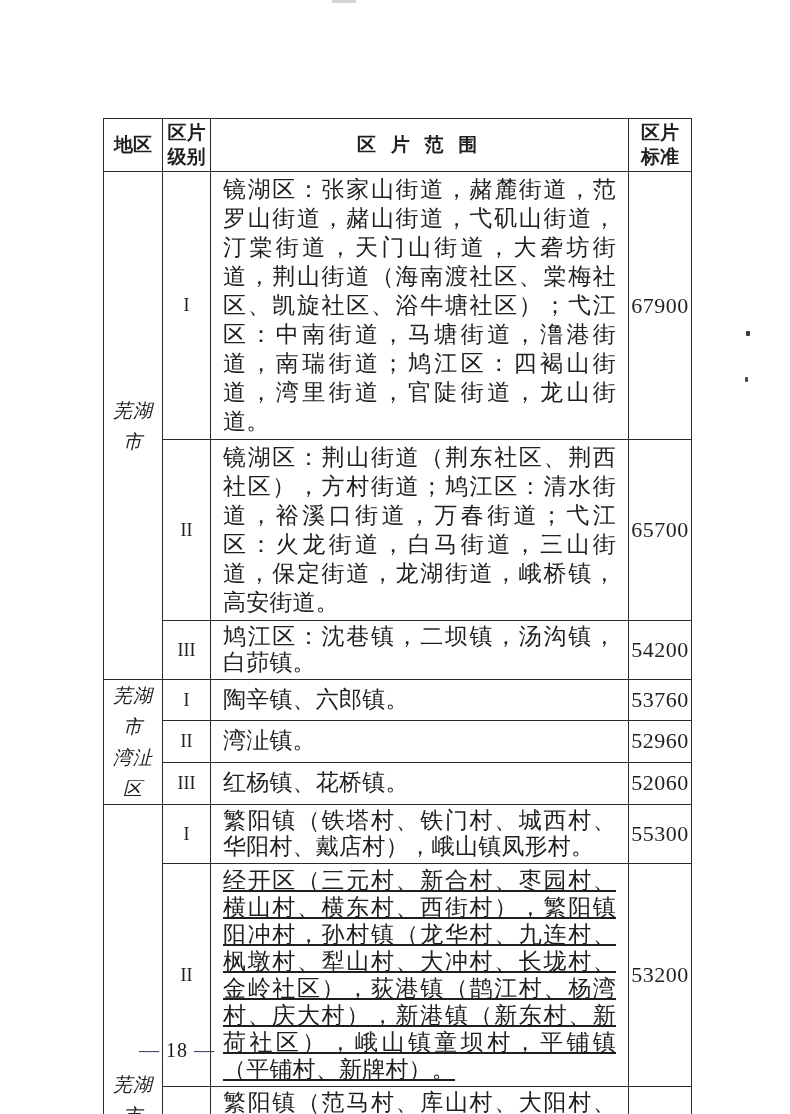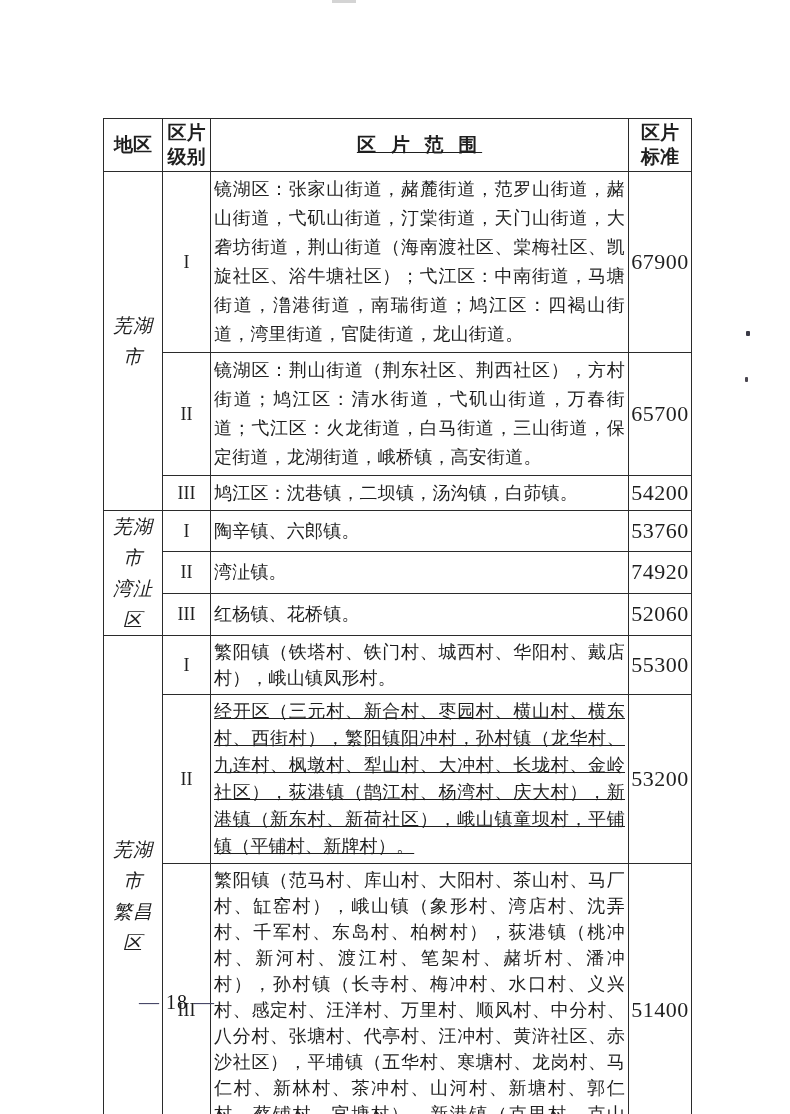--- a/index.html
+++ b/index.html
@@ -61,41 +61,40 @@
     font-size: 19px;
     text-align: center;
     line-height: 24px;
     padding: 2px 0;
     white-space: pre-line;
     height: 52px;
     box-sizing: border-box;
   }
   th.range-header {
     letter-spacing: 5px;
-    text-decoration: underline;
   }
 
   td.region-cell {
     text-align: center;
     font-size: 19px;
     line-height: 31px;
     white-space: pre-line;
     letter-spacing: 1px;
     padding: 0;
     font-style: italic;
   }
   td.level-cell {
     text-align: center;
     font-size: 18px;
     padding: 0;
   }
   td.range-cell {
-    font-size: 18px;
+    font-size: 23px;
     line-height: 26px;
-    padding: 3px 3px;
+    padding: 3px 12px;
     text-align: justify;
     text-align-last: left;
     letter-spacing: 0.2px;
   }
   td.range-cell.lh29 { line-height: 29px; }
   td.range-cell.lh27 { line-height: 27px; text-decoration: underline; }
   td.standard-cell {
     text-align: center;
     font-size: 22px;
     letter-spacing: 0.5px;
@@ -109,21 +108,21 @@
   .rh-b1 { height: 32px; }
   .rh-b2 { height: 30px; }
   .rh-b3 { height: 33px; }
   .rh-c1 { height: 55px; }
   .rh-c2 { height: 138px; }
   .rh-c3 { height: 230px; }
 
   .page-footer {
     position: absolute;
     left: 133px;
-    top: 991px;
+    top: 1039px;
     font-size: 20px;
     letter-spacing: 1px;
     color: #1a1a1a;
   }
   .page-footer .dash {
     color: #3c3c5e;
     padding: 0 6px;
   }
 </style>
 </head>
@@ -153,42 +152,42 @@
 
   <tbody>
     <tr>
       <td class="region-cell" rowspan="3">芜湖市</td>
       <td class="level-cell rh-a1">I</td>
       <td class="range-cell lh29">镜湖区：张家山街道，赭麓街道，范罗山街道，赭山街道，弋矶山街道，汀棠街道，天门山街道，大砻坊街道，荆山街道（海南渡社区、棠梅社区、凯旋社区、浴牛塘社区）；弋江区：中南街道，马塘街道，澛港街道，南瑞街道；鸠江区：四褐山街道，湾里街道，官陡街道，龙山街道。</td>
       <td class="standard-cell">67900</td>
     </tr>
     <tr>
       <td class="level-cell rh-a2">II</td>
-      <td class="range-cell lh29">镜湖区：荆山街道（荆东社区、荆西社区），方村街道；鸠江区：清水街道，弋矶山街道，万春街道；弋江区：火龙街道，白马街道，三山街道，保定街道，龙湖街道，峨桥镇，高安街道。</td>
+      <td class="range-cell lh29">镜湖区：荆山街道（荆东社区、荆西社区），方村街道；鸠江区：清水街道，裕溪口街道，万春街道；弋江区：火龙街道，白马街道，三山街道，保定街道，龙湖街道，峨桥镇，高安街道。</td>
       <td class="standard-cell">65700</td>
     </tr>
     <tr>
       <td class="level-cell rh-a3">III</td>
       <td class="range-cell">鸠江区：沈巷镇，二坝镇，汤沟镇，白茆镇。</td>
       <td class="standard-cell">54200</td>
     </tr>
   </tbody>
 
   <tbody>
     <tr>
       <td class="region-cell" rowspan="3">芜湖市
 湾沚区</td>
       <td class="level-cell rh-b1">I</td>
       <td class="range-cell">陶辛镇、六郎镇。</td>
       <td class="standard-cell">53760</td>
     </tr>
     <tr>
       <td class="level-cell rh-b2">II</td>
       <td class="range-cell">湾沚镇。</td>
-      <td class="standard-cell">74920</td>
+      <td class="standard-cell">52960</td>
     </tr>
     <tr>
       <td class="level-cell rh-b3">III</td>
       <td class="range-cell">红杨镇、花桥镇。</td>
       <td class="standard-cell">52060</td>
     </tr>
   </tbody>
 
   <tbody>
     <tr>

